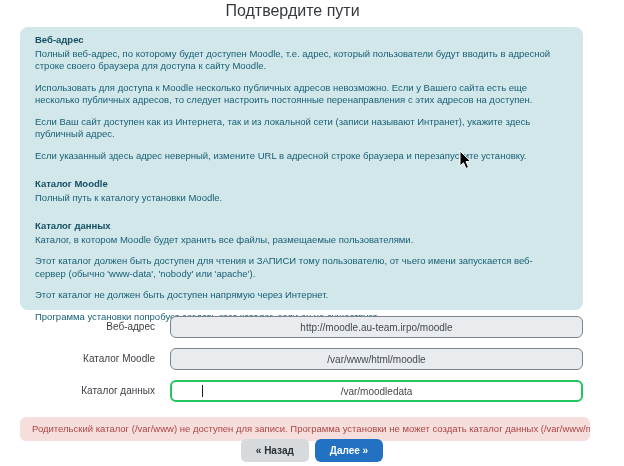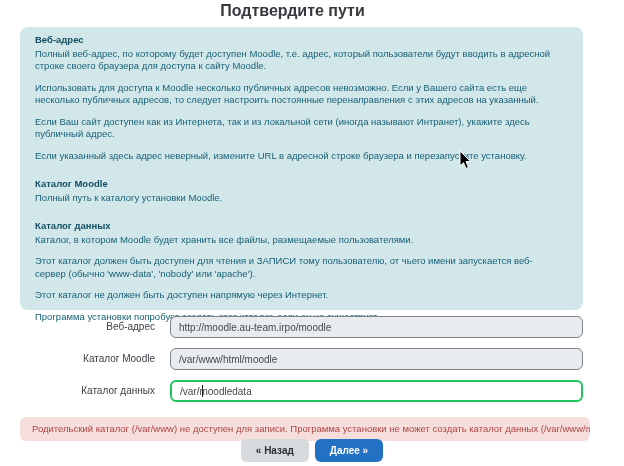--- a/index.html
+++ b/index.html
@@ -8,21 +8,21 @@
     width: 624px; height: 466px;
     background: #ffffff;
     font-family: "Liberation Sans", sans-serif;
     overflow: hidden;
   }
   .page { position: relative; width: 624px; height: 466px; }
 
   .page-title {
     position: absolute; top: 2px; left: 0; width: 585px;
     text-align: center;
-    font-size: 16px; font-weight: bold; color: #35393d;
+    font-size: 16px; font-weight: normal; color: #35393d;
   }
 
   .info-box {
     position: absolute; left: 20px; top: 27px; width: 563px; height: 283px;
     background: #d2e7ea;
     border-radius: 8px;
     padding: 7px 15px 6px 15px;
     color: #155e75;
     font-size: 9.5px; line-height: 12.5px;
   }
@@ -39,20 +39,21 @@
     text-align: right;
     font-size: 10px; color: #3a3f44;
   }
   .form-row input {
     position: absolute; left: 170px; top: 0; width: 413px; height: 22px;
     border-radius: 6px;
     font-family: "Liberation Sans", sans-serif;
     font-size: 10px; color: #44494e;
     padding: 0 8px;
     outline: none;
+    text-align: center;
   }
   .input-readonly {
     background: #e9ecef;
     border: 1px solid #7e8releases389;
   }
   .input-readonly { border: 1px solid #7e8389; }
   .input-focused {
     background: #ffffff;
     border: 2px solid #22c55e;
   }
@@ -93,22 +94,22 @@
 </head>
 <body>
 
 <div class="page">
 
   <div class="page-title">Подтвердите пути</div>
 
   <div class="info-box">
     <h3>Веб-адрес</h3>
     <p>Полный веб-адрес, по которому будет доступен Moodle, т.е. адрес, который пользователи будут вводить в адресной строке своего браузера для доступа к сайту Moodle.</p>
-    <p>Использовать для доступа к Moodle несколько публичных адресов невозможно. Если у Вашего сайта есть еще несколько публичных адресов, то следует настроить постоянные перенаправления с этих адресов на указанный.</p>
-    <p>Если Ваш сайт доступен как из Интернета, так и из локальной сети (иногда называют Интранет), укажите здесь публичный адрес.</p>
+    <p>Использовать для доступа к Moodle несколько публичных адресов невозможно. Если у Вашего сайта есть еще несколько публичных адресов, то следует настроить постоянные перенаправления с этих адресов на доступен.</p>
+    <p>Если Ваш сайт доступен как из Интернета, так и из локальной сети (записи называют Интранет), укажите здесь публичный адрес.</p>
     <p>Если указанный здесь адрес неверный, измените URL в адресной строке браузера и перезапустите установку.</p>
 
     <h3 class="spaced">Каталог Moodle</h3>
     <p>Полный путь к каталогу установки Moodle.</p>
 
     <h3 class="spaced">Каталог данных</h3>
     <p>Каталог, в котором Moodle будет хранить все файлы, размещаемые пользователями.</p>
     <p>Этот каталог должен быть доступен для чтения и ЗАПИСИ тому пользователю, от чьего имени запускается веб-сервер (обычно 'www-data', 'nobody' или 'apache').</p>
     <p>Этот каталог не должен быть доступен напрямую через Интернет.</p>
     <p>Программа установки попробует создать этот каталог, если он не существует.</p>

